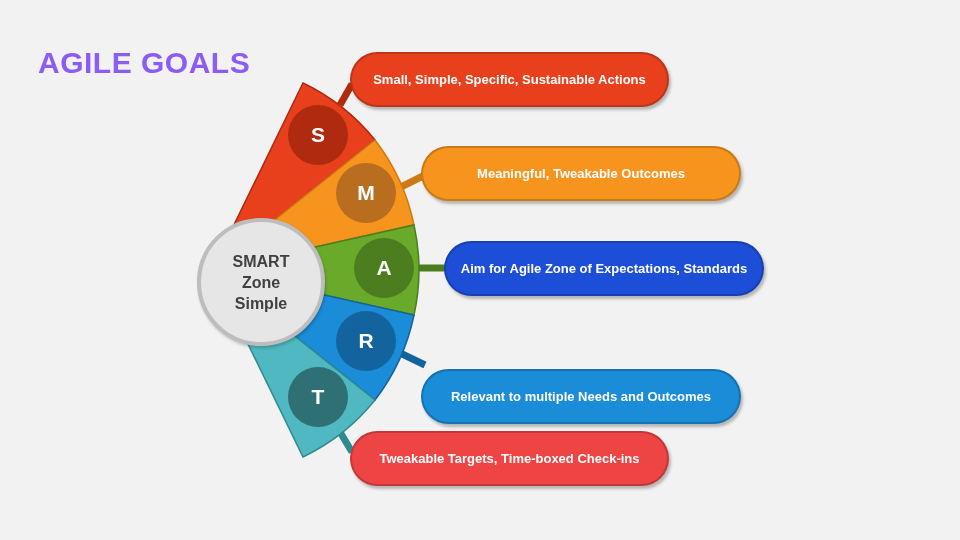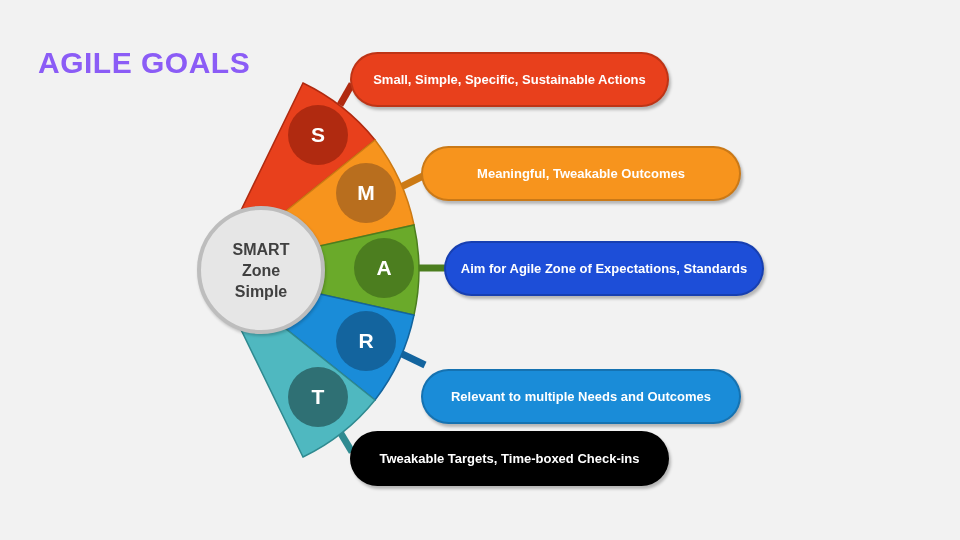--- a/index.html
+++ b/index.html
@@ -4,21 +4,21 @@
 <style>
   html, body { margin:0; padding:0; }
   body { width:960px; height:540px; background:#f2f2f2; position:relative; overflow:hidden;
          font-family:"Liberation Sans", "DejaVu Sans", sans-serif; }
   .title { position:absolute; left:38px; top:14px; font-size:30px; font-weight:bold; color:#8b5cf6;
            letter-spacing:0.5px;margin-top:32px; }
   svg.fan { position:absolute; left:0; top:0; }
   .pill { position:absolute; height:55px; border-radius:28px; box-sizing:border-box;
           display:flex; align-items:center; justify-content:center; color:#fff; font-size:13px;
           font-weight:bold; box-shadow:2px 3px 3px rgba(0,0,0,0.25); border:2px solid rgba(0,0,0,0.18); }
-  .center-circle { position:absolute; left:197px; top:206px; width:128px; height:128px; border-radius:50%;
+  .center-circle { position:absolute; left:197px; top:218px; width:128px; height:128px; border-radius:50%;
           background:#e6e6e6; border:4px solid #bdbdbd; box-sizing:border-box; display:flex; flex-direction:column;
           align-items:center; justify-content:center; color:#404040; font-weight:bold; font-size:16px; line-height:21px;
           box-shadow:1px 2px 3px rgba(0,0,0,0.2); }
   .letter { position:absolute; width:60px; height:60px; border-radius:50%; display:flex; align-items:center;
           justify-content:center; color:#fff; font-weight:bold; font-size:21px; }
 </style>
 </head>
 <body>
 
 <div class="title">AGILE GOALS</div>
@@ -65,15 +65,15 @@
   </div>
 <div class="pill" style="left:421px;top:146px;width:320px;background:#f7941d;">
     <span>Meaningful, Tweakable Outcomes</span>
   </div>
 <div class="pill" style="left:444px;top:241px;width:320px;background:#1d4ed8;">
     <span>Aim for Agile Zone of Expectations, Standards</span>
   </div>
 <div class="pill" style="left:421px;top:337px;width:320px;background:#1a8cd8;margin-top:32px;">
     <span>Relevant to multiple Needs and Outcomes</span>
   </div>
-<div class="pill" style="left:350px;top:431px;width:319px;background:#000000;">
+<div class="pill" style="left:350px;top:431px;width:319px;background:#ef4444;">
     <span>Tweakable Targets, Time-boxed Check-ins</span>
   </div>
 
 </body></html>

